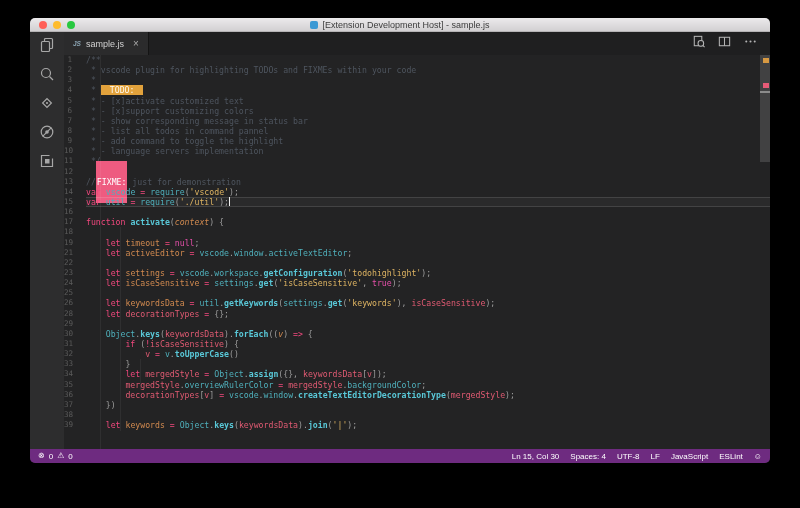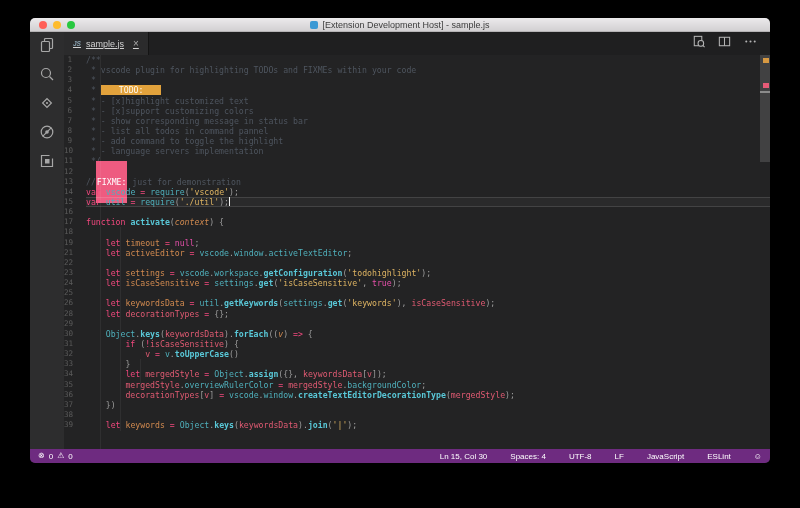--- a/index.html
+++ b/index.html
@@ -26,21 +26,21 @@
   .activitybar { width:34px; background:#2d2d2e; display:flex; flex-direction:column;
                  align-items:center; padding-top:6px; gap:12px; }
   .ab-item { width:18px; height:17px; display:flex; align-items:center; justify-content:center; opacity:.85; }
   .ab-item svg { stroke:#bdbdbd; fill:none; stroke-width:1.2; }
 
   .editor-col { flex:1; display:flex; flex-direction:column; background:#232324; min-width:0; }
 
   
   .tabbar { height:23px; background:#1f1f20; display:flex; align-items:stretch; }
   .tab { background:#2b2b2c; display:flex; align-items:center; gap:5px; padding:0 9px;
-         font-size:9px; color:#d2d2d2; border-right:1px solid #141414;text-decoration:underline; }
+         font-size:9px; color:#d2d2d2; border-right:1px solid #141414; }
   .js-badge { font-size:6.5px; font-style:italic; color:#8aa3b2; font-weight:bold; }
   .tab-close { color:#a9a9a9; font-size:10px; line-height:10px; margin-left:4px; }
   .tab-actions { margin-left:auto; display:flex; align-items:center; gap:11px; padding-right:12px; }
   .tab-actions svg { stroke:#b5b5b5; fill:none; stroke-width:1.1; }
 
   
   .editor { position:relative; height:394px; overflow:hidden;
             font-family:"DejaVu Sans Mono", monospace; font-size:8.2px; line-height:10.15px; }
   .line { display:flex; height:10.15px; white-space:pre; }
   .ln  { width:22px; flex:none; text-align:right; padding-right:14px; color:#5a5a5a; font-size:7.6px; }
@@ -59,37 +59,37 @@
   .tk-k { color:#f2487e;margin-top:24px; }                      
   .tk-v { color:#d0894f; }                      
   .tk-a { color:#d0894f; font-style:italic; }   
   .tk-r { color:#e05a72; }                      
   .tk-t { color:#4fb0bc; }                      
   .tk-m { color:#59c8d8; font-weight:bold; }    
   .tk-s { color:#ddb362; }                      
   .tk-p { color:#9d9d9d; }                      
   .tk-w { color:#c8c8c8; }                      
   .tk-n { color:#e34fa8; }                      
-  .tk-todo  { background:#e2a23c; color:#fffaf0; padding:0 18px; }
+  .tk-todo  { background:#e2a23c; color:#fffaf0; padding:0 9px; }
   .tk-fixme { background:#ee5b80; color:#fff;    padding:16px 1px; }
 
   
   .ruler { position:absolute; right:0; top:0; width:10px; height:394px; }
   .slider { position:absolute; right:0; top:0; width:10px; height:107px; background:rgba(130,130,130,.32); }
   .mark { position:absolute; right:1px; width:6px; height:5px; }
   .mark.todo  { top:3px;  background:#d79942; }
   .mark.fixme { top:28px; background:#e75b77; }
   .mark.cursorline { top:36px; right:0; width:10px; height:2px; background:rgba(200,200,200,.55); }
 
   
   .statusbar { height:14px; background:#6e2b80; color:#fff; display:flex; align-items:center;
                padding:0 8px; font-size:8px; gap:4px; }
   .sb-left { display:flex; align-items:center; gap:4px; }
   .sb-ico { font-size:8px; line-height:8px; }
-  .sb-right { margin-left:auto; display:flex; align-items:center; gap:23px; }
+  .sb-right { margin-left:auto; display:flex; align-items:center; gap:11px; }
   .sb-item { white-space:nowrap; }
 </style>
 </head>
 <body>
 
 <div class="window">
 
   <div class="titlebar">
     <div class="lights">
       <span class="light r"></span>
@@ -166,21 +166,21 @@
 
       <div class="editor">
         <div class="guide g0"></div>
         <div class="guide g1"></div>
         <div class="guide g2"></div>
         <div>
             <div class="line"><span class="ln">1</span><span class="txt"><span class="tk-c">/**</span></span></div>
             <div class="line"><span class="ln">2</span><span class="txt"><span class="tk-c"> * vscode plugin for highlighting TODOs and FIXMEs within your code</span></span></div>
             <div class="line"><span class="ln">3</span><span class="txt"><span class="tk-c"> *</span></span></div>
             <div class="line"><span class="ln">4</span><span class="txt"><span class="tk-c"> * </span><span class="tk-todo">TODO:</span></span></div>
-            <div class="line"><span class="ln">5</span><span class="txt"><span class="tk-c"> * - [x]highlight customized text</span></span></div>
+            <div class="line"><span class="ln">5</span><span class="txt"><span class="tk-c"> * - [x]activate customized text</span></span></div>
             <div class="line"><span class="ln">6</span><span class="txt"><span class="tk-c"> * - [x]support customizing colors</span></span></div>
             <div class="line"><span class="ln">7</span><span class="txt"><span class="tk-c"> * - show corresponding message in status bar</span></span></div>
             <div class="line"><span class="ln">8</span><span class="txt"><span class="tk-c"> * - list all todos in command pannel</span></span></div>
             <div class="line"><span class="ln">9</span><span class="txt"><span class="tk-c"> * - add command to toggle the highlight</span></span></div>
             <div class="line"><span class="ln">10</span><span class="txt"><span class="tk-c"> * - language servers implementation</span></span></div>
             <div class="line"><span class="ln">11</span><span class="txt"><span class="tk-c"> */</span></span></div>
             <div class="line"><span class="ln">12</span><span class="txt"></span></div>
             <div class="line"><span class="ln">13</span><span class="txt"><span class="tk-c">//</span><span class="tk-fixme">FIXME:</span><span class="tk-c"> just for demonstration</span></span></div>
             <div class="line"><span class="ln">14</span><span class="txt"><span class="tk-k">var</span><span class="tk-w"> </span><span class="tk-t">vscode</span><span class="tk-w"> </span><span class="tk-k">=</span><span class="tk-w"> </span><span class="tk-t">require</span><span class="tk-p">(</span><span class="tk-s">'vscode'</span><span class="tk-p">);</span></span></div>
             <div class="line cur-line"><span class="ln">15</span><span class="txt"><span class="tk-k">var</span><span class="tk-w"> </span><span class="tk-t">util</span><span class="tk-w"> </span><span class="tk-k">=</span><span class="tk-w"> </span><span class="tk-t">require</span><span class="tk-p">(</span><span class="tk-s">'./util'</span><span class="tk-p">);</span><span class="cursor"></span></span></div>

